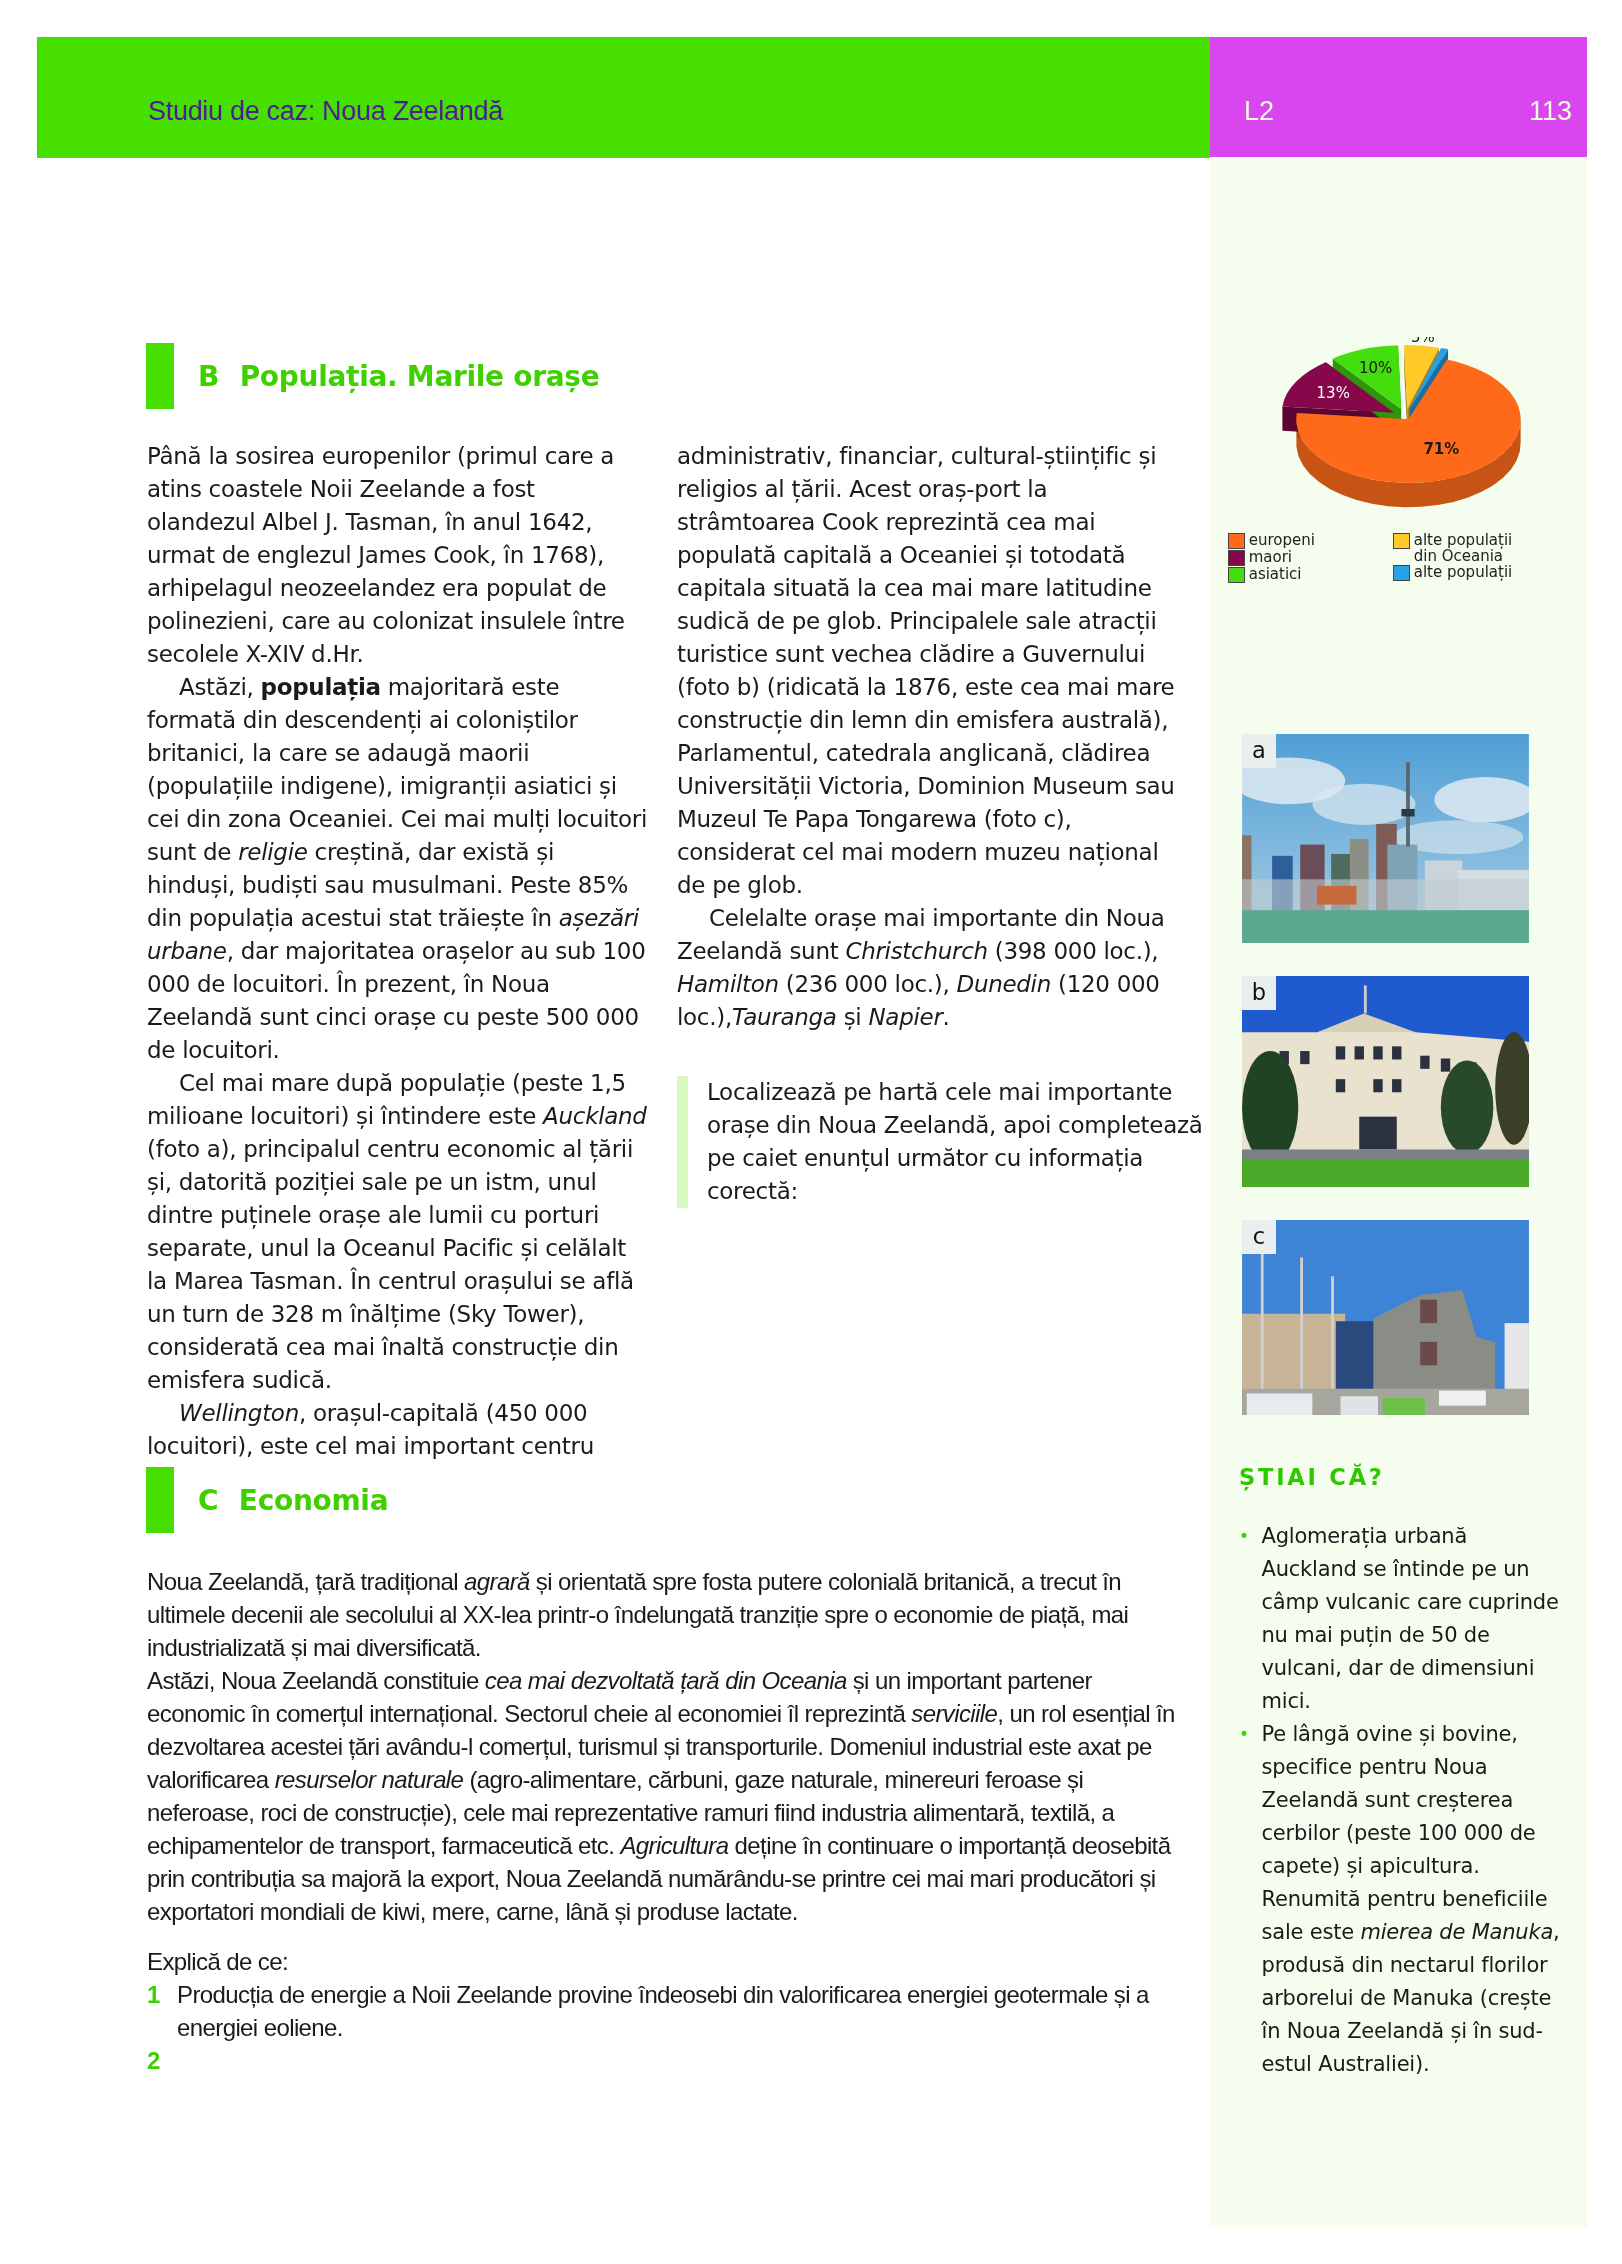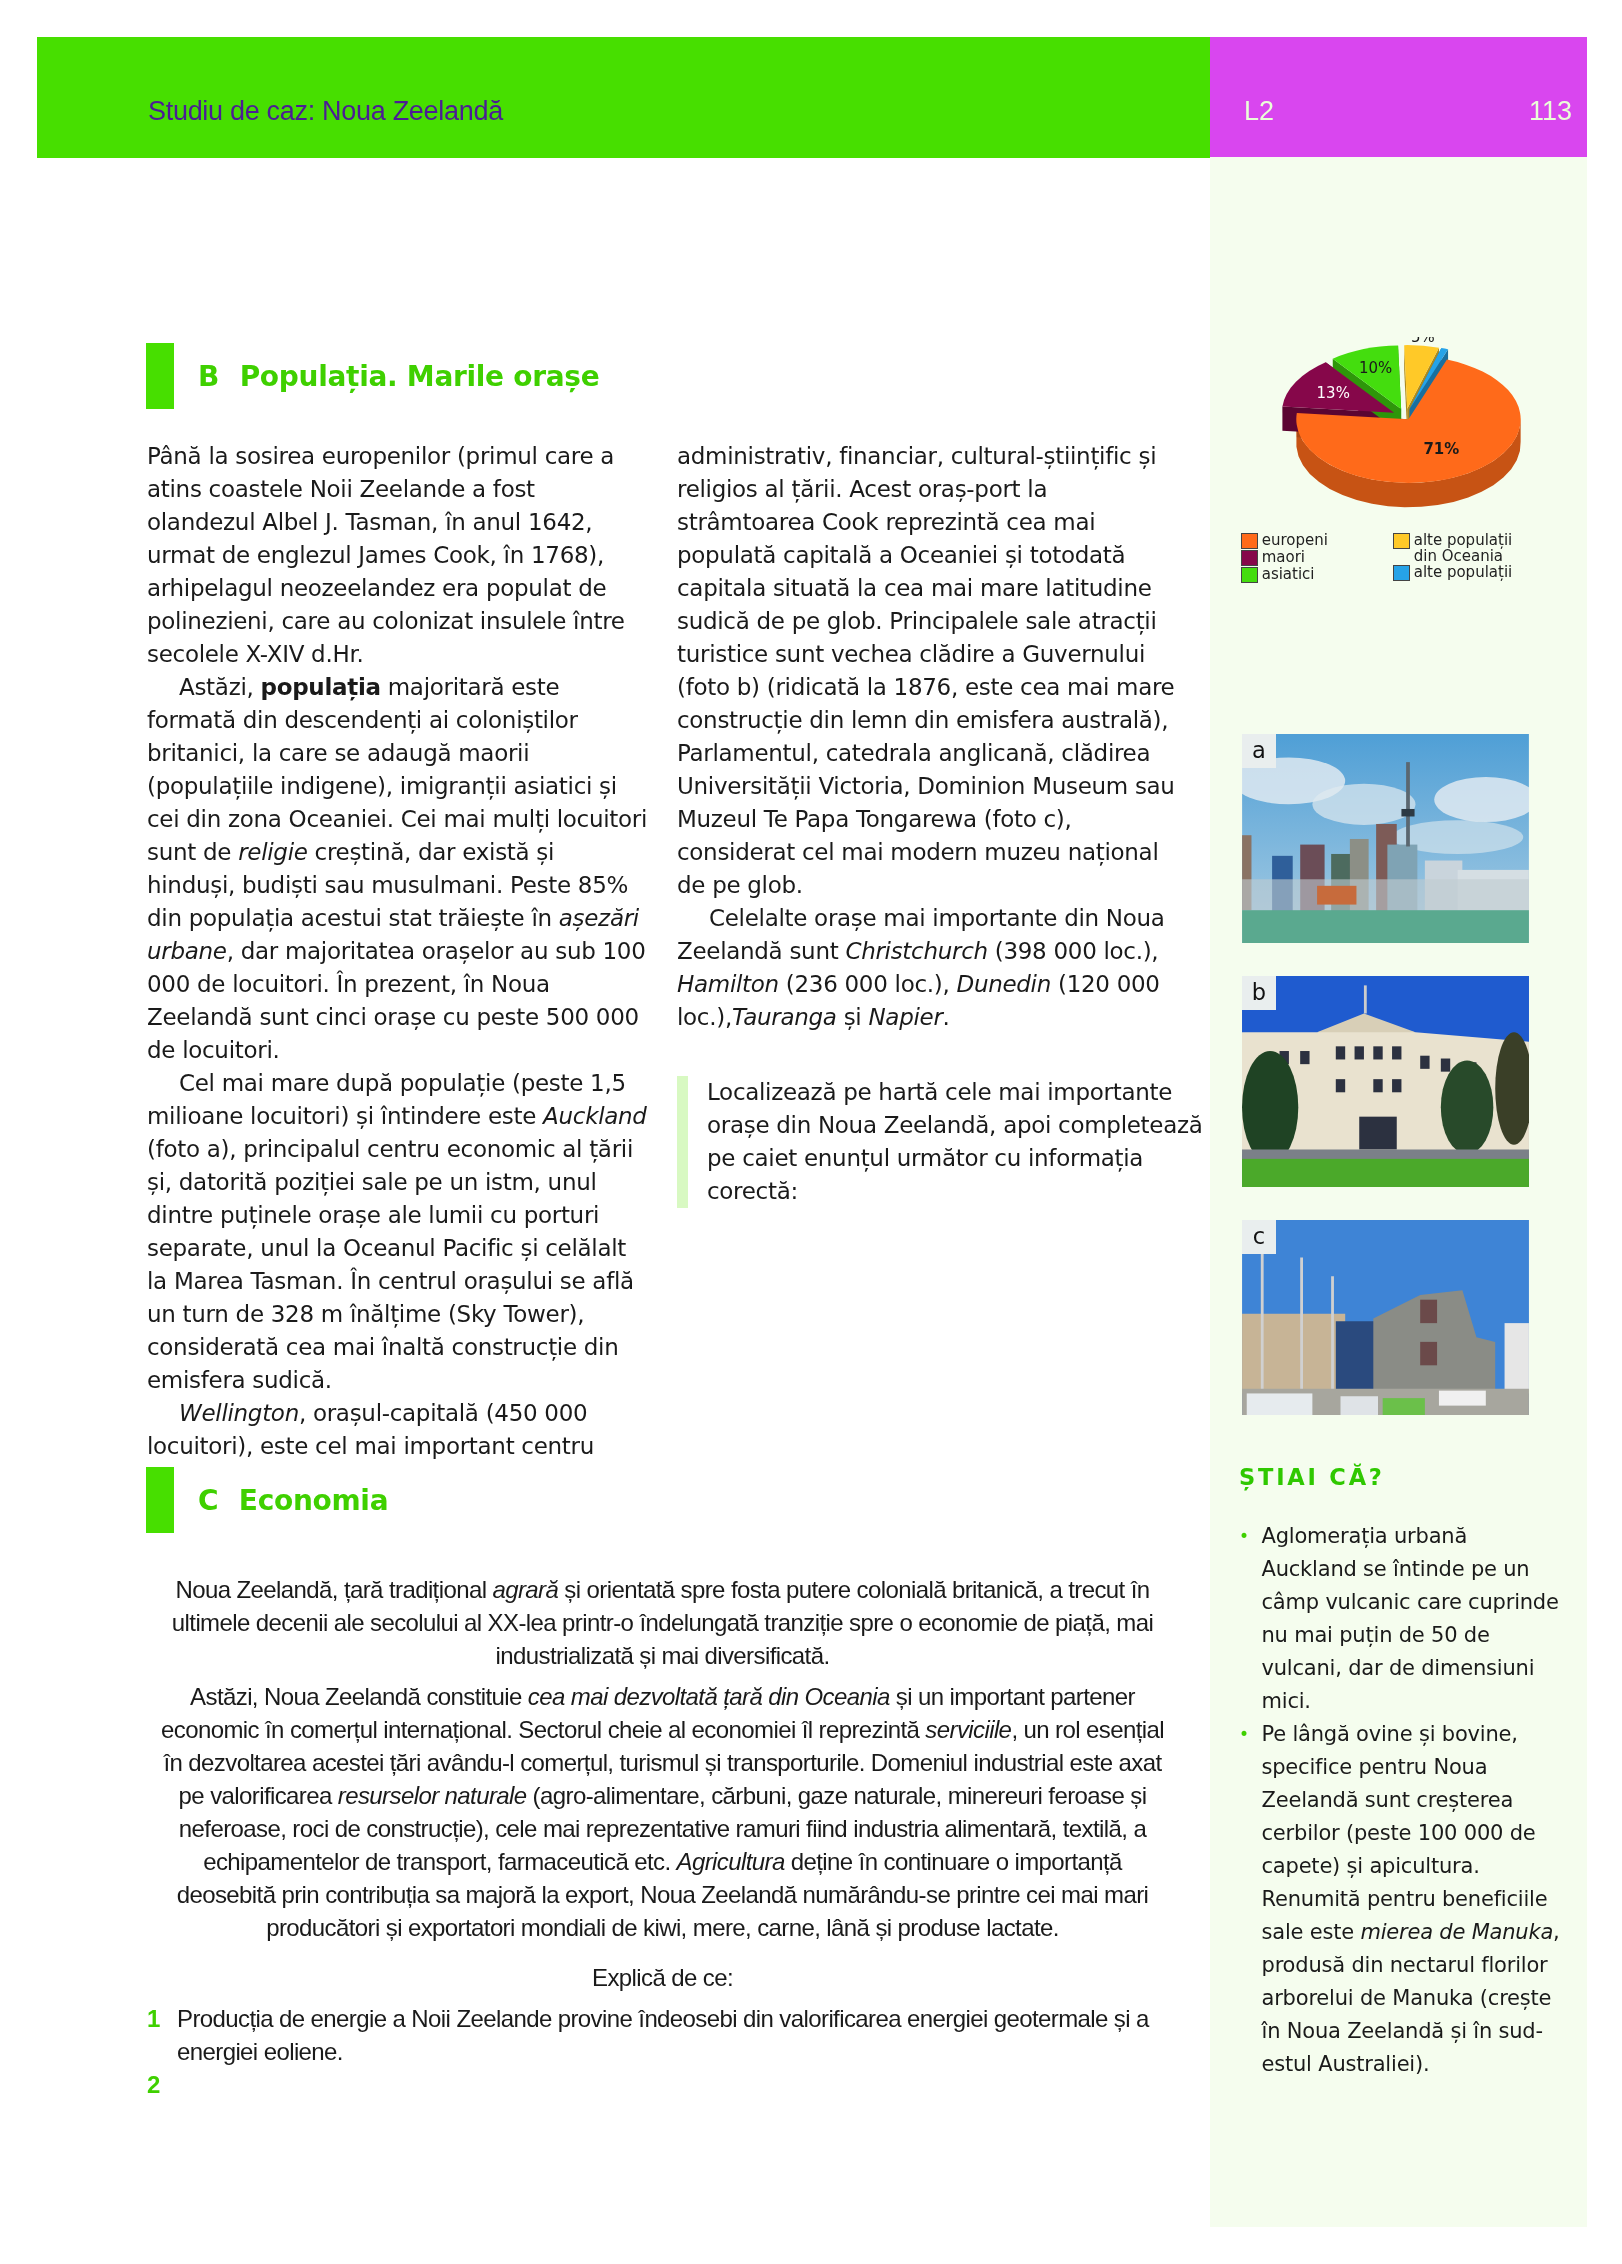--- a/index.html
+++ b/index.html
@@ -22,21 +22,21 @@
   .col p { margin:0; }
   .indent { text-indent:32px; }
   .col i, .col em { font-style:italic; }
   .col b { font-weight:bold; }
 
   .task { position:absolute; left:677px; top:1076px; width:506px; border-left:11.2px solid #d8f9c2; padding-left:19px;
           font-size:23px; line-height:33px; letter-spacing:-0.3px; }
   .task p { margin:0; }
 
   .econ { position:absolute; left:147px; top:1565px; width:1031px; font-family:"Liberation Sans", sans-serif; font-size:24px; line-height:33px; letter-spacing:-0.6px; }
-  .econ p { margin:8px;text-align:center; }
+  .econ p { margin:0; }
   .econ .q-intro { margin-top:17px; }
   .econ .q { display:flex; }
   .econ .q .num { color:#3fd000; font-weight:bold; width:30px; flex-shrink:0; }
 
   .stiai { position:absolute; left:1239px; top:1464px; color:#2fc800; font-weight:bold; font-size:22.5px; letter-spacing:2.8px; }
   .facts { position:absolute; left:1239px; top:1520px; width:328px; font-size:21px; line-height:33px; letter-spacing:-0.2px; }
   .fact { display:flex; margin:0; }
   .fact .bullet { width:22.5px; flex-shrink:0; color:#3fd000; font-size:17px; }
   .fact .txt { flex:1; }
 
@@ -135,21 +135,21 @@
       <path d="M187.76166982768254,80.92073795232473 L68.34537277973881,74.22188466618942 A120,68 0 0 1 114.63309613918877,27.006307970147212 Z" fill="#86074a"></path>
       <path d="M195.31600038710573,77.08408860929417 L122.18742669861196,23.169658627116654 A120,68 0 0 1 192.07745943273557,9.108856801682364 Z" fill="#44dd0e"></path>
       <path d="M201.8161067325496,76.67097651096147 L198.57756577817943,8.69574470334966 A120,68 0 0 1 235.80460388718686,11.45558964492686 Z" fill="#ffc928"></path>
       <path d="M204.38511077366505,77.02268909588155 L238.3736079283023,11.80730222984694 A120,68 0 0 1 245.53284766831916,13.145344622259763 Z" fill="#26a3e8"></path>
       <text x="238.31016123250788" y="124.71431390328084" text-anchor="middle" font-family="DejaVu Sans, sans-serif" font-size="16" font-weight="bold" fill="#1a1a1a">71%</text>
       <text x="122.723686626224" y="65.44672748446887" text-anchor="middle" font-family="DejaVu Sans, sans-serif" font-size="16" font-weight="normal" fill="#ffffff">13%</text>
       <text x="168.0149740719506" y="38.508881144265885" text-anchor="middle" font-family="DejaVu Sans, sans-serif" font-size="16" font-weight="normal" fill="#1a1a1a">10%</text>
       <text x="218.62806619958025" y="4.8515140067959805" text-anchor="middle" font-family="DejaVu Sans, sans-serif" font-size="16" font-weight="normal" fill="#1a1a1a">5%</text>
       <text x="256.7373740273058" y="-0.17962363584047125" text-anchor="middle" font-family="DejaVu Sans, sans-serif" font-size="16" font-weight="normal" fill="#1a1a1a">1%</text>
     </svg>
-  <div class="legend" style="left:23px; top:195px;">
+  <div class="legend" style="left:10px; top:195px;">
     <div class="row">
         <span class="sw" id="sw0" style="background: rgb(255, 106, 26);"></span>
         <span>europeni</span>
       </div>
     <div class="row">
         <span class="sw" id="sw1" style="background: rgb(134, 7, 74);"></span>
         <span>maori</span>
       </div>
     <div class="row">
         <span class="sw" id="sw2" style="background: rgb(68, 221, 14);"></span>

